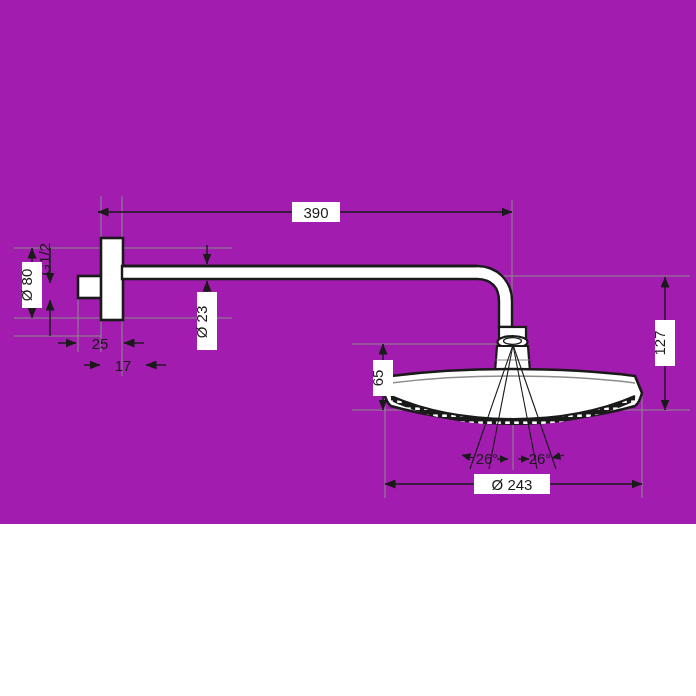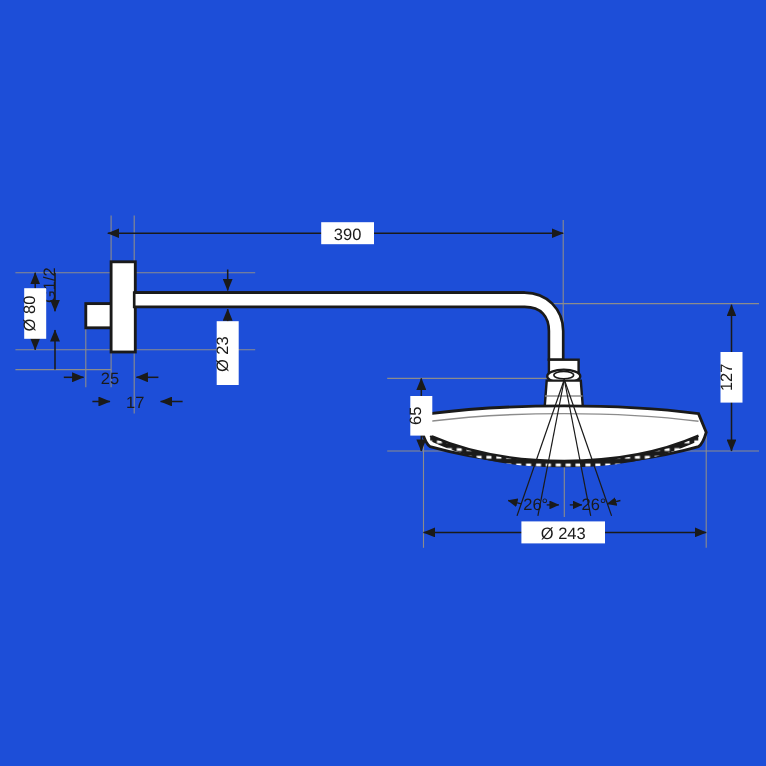--- a/index.html
+++ b/index.html
@@ -9,22 +9,22 @@
   }
   body {
     width: 696px;
     height: 696px;
     font-family: "Liberation Sans", sans-serif;
     overflow: hidden;
   }
   #drawing-root {
     position: relative;
     width: 696px;
-    height: 696px;
-    background: #1d4ed8;
+    height: 524px;
+    background: #a21caf;
   }
   svg#tech-drawing {
     display: block;
     width: 696px;
     height: 696px;
   }
   .dim-text {
     font-family: "Liberation Sans", sans-serif;
     font-size: 15px;
     fill: #1a1a1a;

